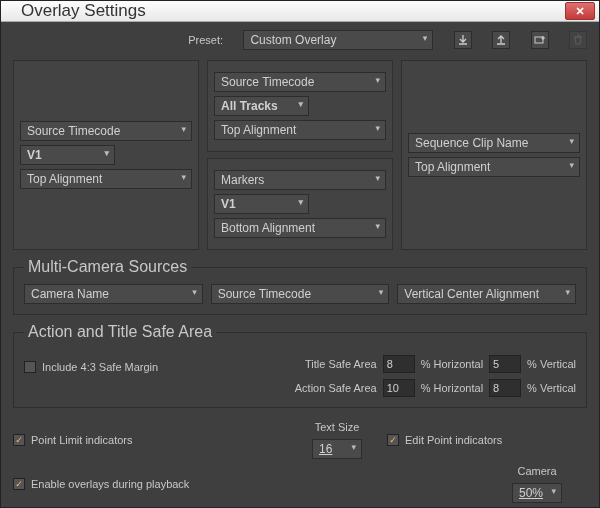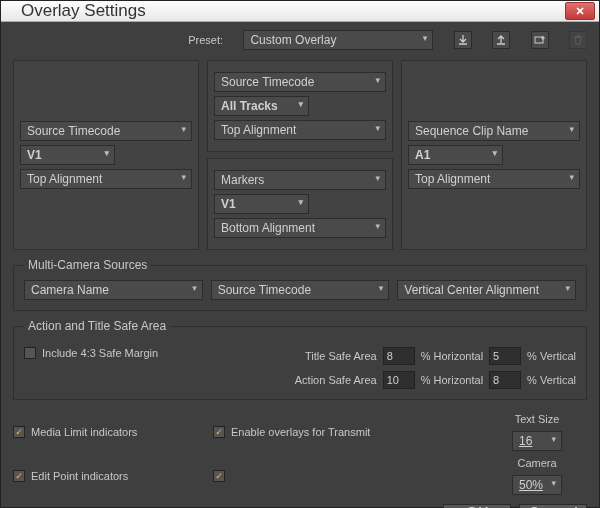--- a/index.html
+++ b/index.html
@@ -17,24 +17,24 @@
   .icon-btn { width:18px; height:18px; background:#4a4a4a; border:1px solid #2c2c2c; color:#d0d0d0; display:inline-flex; align-items:center; justify-content:center; font-size:10px; cursor:pointer; }
   .icon-btn.disabled { opacity:0.4; cursor:default; }
   .grid { display:flex; gap:8px; margin-bottom:8px; }
   .col { flex:1; display:flex; flex-direction:column; gap:6px; }
   .panel { border:1px solid #2f2f2f; background:#434343; padding:6px; display:flex; flex-direction:column; justify-content:center; gap:4px; }
   .panel.tall { height:190px; }
   .panel.short { height:92px; }
   .dd { width:100%; }
   .dd-sm { width:95px;font-weight:bold; }
   fieldset { border:1px solid #2f2f2f; padding:8px 10px 10px 10px; }
-  legend { color:#c8c8c8; font-size:12px; padding:0 4px; }
+  legend { color:#c8c8c8; font-size:16px; padding:0 4px; }
   .mc-row { display:flex; gap:8px; }
   .mc-row .dropdown { flex:1; }
-  .safe-row { display:flex; align-items:flex-start; gap:6px; margin-top:6px;}
+  .safe-row { display:flex; align-items:flex-end; gap:6px; margin-top:6px;}
   .safe-left { display:flex; align-items:center; flex:1; }
   .checkbox { width:12px; height:12px; border:1px solid #222; background:#555; display:inline-flex; align-items:center; justify-content:center; font-size:9px; margin-right:6px; cursor:pointer; }
   .checkbox.checked::after { content:"✓"; color:#ffbb55; }
   .num-input { width:32px; height:18px; background:#2f2f2f; border:1px solid #222; color:#d0d0d0; padding:2px 3px; font-size:11px; }
   .bottom-row { display:flex; flex-wrap:wrap; padding:4px 0 0 0; }
   .bc { display:flex; align-items:center; width:200px; margin:3px 0; }
   .bc.right { width:100px; justify-content:flex-end; gap:6px; margin-left:auto;flex-direction:column;}
   .bc .dropdown { width:50px;text-decoration:underline; }
   .buttons { display:flex; gap:8px; justify-content:flex-end; margin-top:auto; padding-top:6px; }
   .btn { width:68px; height:20px; background:linear-gradient(#5a5a5a,#484848); border:1px solid #2a2a2a; color:#ddd; font-size:16px; cursor:pointer; display:flex; align-items:center; justify-content:center; }
@@ -94,21 +94,20 @@
         </div>
         <div class="panel short">
           <div class="dropdown dd">Markers</div>
           <div class="dropdown dd-sm">V1</div>
           <div class="dropdown dd">Bottom Alignment</div>
         </div>
       </div>
       <div class="col">
         <div class="panel tall">
           <div class="dropdown dd">Sequence Clip Name</div>
-          <div class="dropdown dd-sm">A1</div>
           <div class="dropdown dd">Top Alignment</div>
         </div>
       </div>
     </div>
 
     <fieldset style="margin-bottom:8px">
       <legend>Multi-Camera Sources</legend>
       <div class="mc-row">
         <div class="dropdown">Camera Name</div>
         <div class="dropdown">Source Timecode</div>
@@ -139,36 +138,33 @@
           <span class="lbl">% Horizontal</span>
           <input class="num-input" value="8" style="">
           <span class="lbl">% Vertical</span>
         </div>
       </div>
     </fieldset>
 
     <div class="bottom-row">
       <div class="bc">
         <span class="checkbox checked"></span>
-        <span class="lbl">Media Limit indicators</span>
-      </div>
-      <div class="bc">
-        <span class="checkbox checked"></span>
-        <span class="lbl">Enable overlays for Transmit</span>
+        <span class="lbl">Point Limit indicators</span>
       </div>
       <div class="bc right">
         <span class="lbl">Text Size</span>
         <div class="dropdown">16</div>
       </div>
       <div class="bc">
         <span class="checkbox checked"></span>
         <span class="lbl">Edit Point indicators</span>
       </div>
       <div class="bc">
         <span class="checkbox checked"></span>
+        <span class="lbl">Enable overlays during playback</span>
       </div>
       <div class="bc right">
         <span class="lbl">Camera</span>
         <div class="dropdown">50%</div>
       </div>
     </div>
 
     <div class="buttons">
       <div class="btn">OK</div>
       <div class="btn">Cancel</div>

